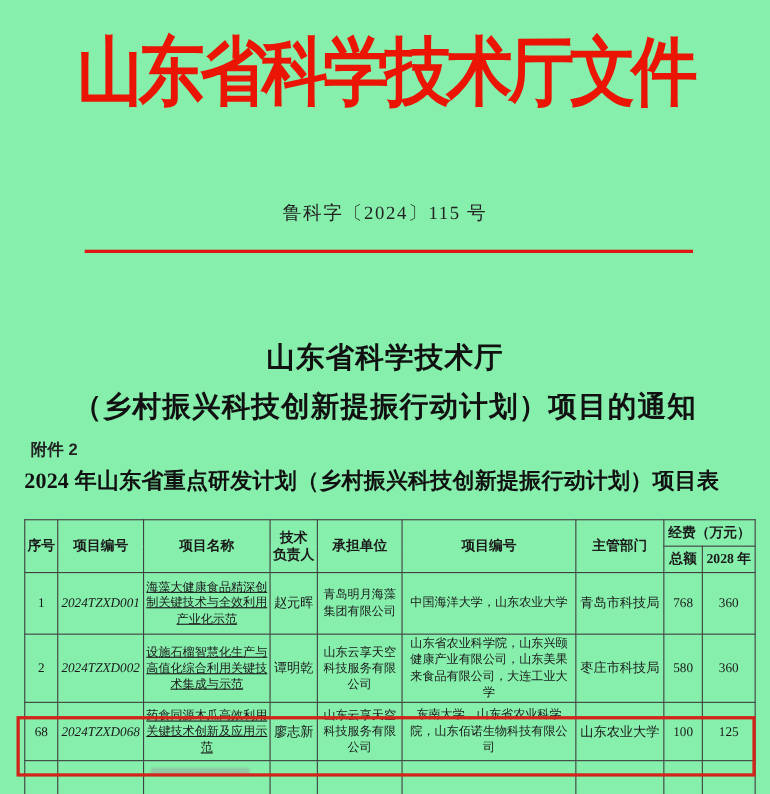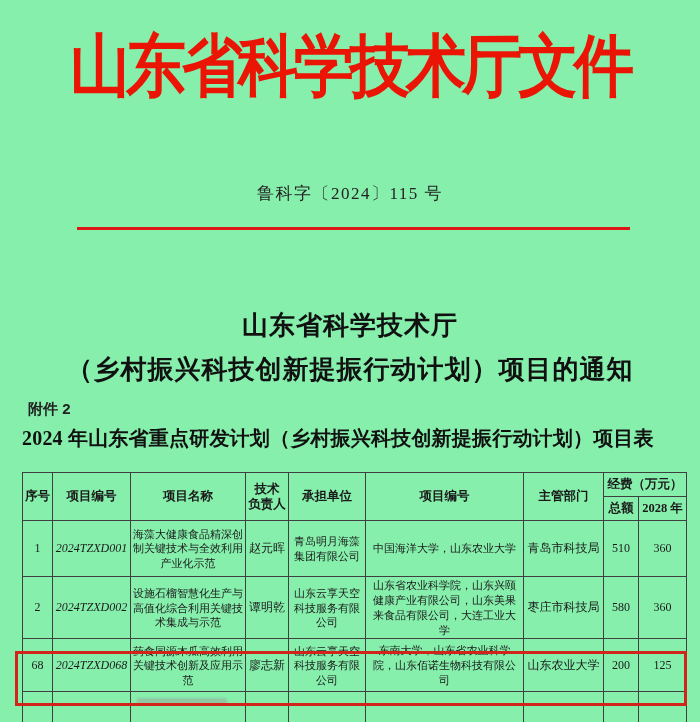--- a/index.html
+++ b/index.html
@@ -25,21 +25,21 @@
   table.projects {
     margin:22px 0 0 22px; width:664px; table-layout:fixed; border-collapse:collapse;
     font-size:12px; color:#1a1a1a; border:1.5px solid #333;
   }
   table.projects th, table.projects td {
     border:1px solid #3f3f3f; text-align:center; vertical-align:middle;
     padding:1px 2px; overflow:hidden; word-break:break-word;
   }
   table.projects th { font-weight:700; font-size:12.5px; line-height:1.2; }
   td.c-name, td.c-undertaker, td.c-partners { font-size:11px; line-height:1.3; text-align:left; }
-  td.c-name { padding:2px 5px; }
+  td.c-name { padding:2px 5px;text-decoration:underline; }
   td.c-undertaker { padding:2px 4px; }
   td.c-partners { padding:2px 6px; line-height:1.35; }
   td.c-partners.single { text-align:center; }
   td.c-code { font-size:12px; letter-spacing:0;font-style:italic; }
   tr.partial td { vertical-align:top; }
   .smudge { margin:5px auto 0 4px; width:82%; height:7px; background:#9a9a9a; opacity:.45; filter:blur(1.2px); border-radius:2px; }
   
   .highlight-box {
     position:absolute; left:15px; top:651px; width:672px; height:55px;
     border:3px solid var(--highlight-red,#d1251b); pointer-events:none;
@@ -97,21 +97,21 @@
     </thead>
     <tbody>
       <tr style="height:56px">
         <td class="c-no">1</td>
         <td class="c-code">2024TZXD001</td>
         <td class="c-name">海藻大健康食品精深创制关键技术与全效利用产业化示范</td>
         <td class="c-leader">赵元晖</td>
         <td class="c-undertaker">青岛明月海藻集团有限公司</td>
         <td class="c-partners single">中国海洋大学，山东农业大学</td>
         <td class="c-dept">青岛市科技局</td>
-        <td class="c-total">510</td>
+        <td class="c-total">768</td>
         <td class="c-y2024">360</td>
       </tr>
       <tr style="height:59px">
         <td class="c-no">2</td>
         <td class="c-code">2024TZXD002</td>
         <td class="c-name">设施石榴智慧化生产与高值化综合利用关键技术集成与示范</td>
         <td class="c-leader">谭明乾</td>
         <td class="c-undertaker">山东云享天空科技服务有限公司</td>
         <td class="c-partners">山东省农业科学院，山东兴颐健康产业有限公司，山东美果来食品有限公司，大连工业大学</td>
         <td class="c-dept">枣庄市科技局</td>
@@ -119,21 +119,21 @@
         <td class="c-y2024">360</td>
       </tr>
       <tr style="height:53px">
         <td class="c-no">68</td>
         <td class="c-code">2024TZXD068</td>
         <td class="c-name">药食同源木瓜高效利用关键技术创新及应用示范</td>
         <td class="c-leader">廖志新</td>
         <td class="c-undertaker">山东云享天空科技服务有限公司</td>
         <td class="c-partners">东南大学，山东省农业科学院，山东佰诺生物科技有限公司</td>
         <td class="c-dept">山东农业大学</td>
-        <td class="c-total">200</td>
+        <td class="c-total">100</td>
         <td class="c-y2024">125</td>
       </tr>
       <tr class="partial" style="height:40px">
         <td></td>
         <td></td>
         <td>
             <div class="smudge"></div>
           </td>
         <td></td>
         <td></td>

